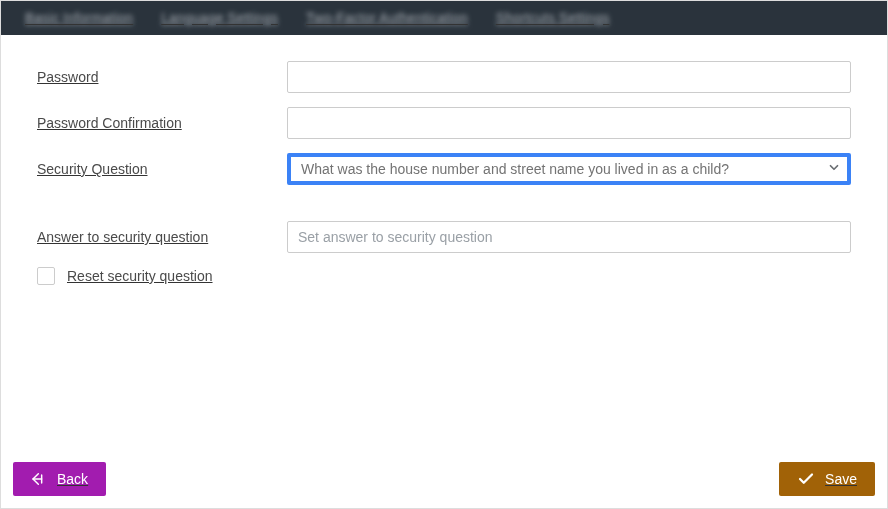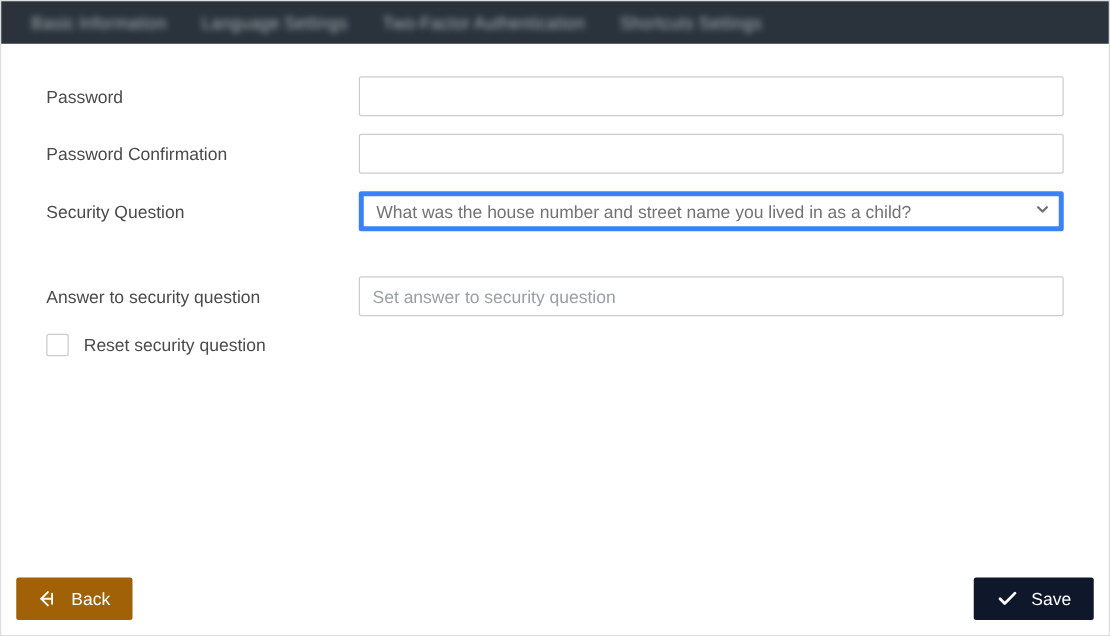--- a/index.html
+++ b/index.html
@@ -1,37 +1,37 @@
 <!DOCTYPE html>
 <html><head>
 <meta charset="utf-8">
 <style>
   * { box-sizing: border-box; margin: 0; padding: 0; }
   body { font-family: -apple-system, BlinkMacSystemFont, "Segoe UI", Arial, sans-serif; font-size: 14px; color: #333; background: #fff; }
-  .panel { width: 888px; height: 509px; border: 1px solid #ddd; position: relative; background: #fff; display: flex; flex-direction: column; }
+  .panel { width: 888px; height: 509px; border: 1px solid #ddd; position: relative; background: #fff; display: flex; flex-direction: column; text-decoration: underline; }
   .tabs { background: #2a333c; padding: 0 10px; display: flex; flex-wrap: wrap; align-items: stretch; }
   .tab { color: #c8cdd2; padding: 9px 14px; font-size: 14px; cursor: pointer; white-space: nowrap; }
   .tab.active { background: #e6007e; color: #fff; font-weight: 600; }
   .tab.blurred { color: transparent; text-shadow: 0 0 5px rgba(200,205,210,0.85); pointer-events: none; }
   .content { flex: 1; padding: 26px 36px 10px 36px; overflow: auto; }
   .form-row { display: flex; align-items: center; margin-bottom: 14px; }
   .form-row.select-row { margin-bottom: 36px; }
   .form-label { width: 250px; color: #4a4a4a; font-size: 14px; }
   .form-control-wrap { flex: 1; position: relative; }
   .form-input { width: 100%; height: 32px; border: 1px solid #ccc; border-radius: 2px; padding: 0 10px; font-size: 14px; color: #3b82f6; background: #fff; }
   .form-input::placeholder { color: #9aa0a6; }
   .form-select { width: 100%; height: 32px; border: 4px solid #3b82f6; border-radius: 2px; padding: 0 44px 0 10px; font-size: 14px; color: #737373; background: #fff; appearance: none; -webkit-appearance: none; cursor: pointer; }
   .select-caret { position: absolute; right: 10px; top: 50%; transform: translateY(-50%); pointer-events: none; color: #6b6f73; }
   .checkbox-row { display: flex; align-items: center; margin-top: 6px; }
   .checkbox { width: 18px; height: 18px; border: 1px solid #ccc; border-radius: 2px; margin-right: 12px; cursor: pointer; background: #fff; }
   .checkbox-label { color: #4a4a4a; font-size: 14px; }
   .footer { padding: 10px 12px 12px 12px; display: flex; justify-content: space-between; align-items: center; }
   .btn { height: 34px; padding: 0 18px; border-radius: 2px; font-size: 14px; display: inline-flex; align-items: center; gap: 10px; cursor: pointer; border: none; }
-  .btn-back { background: #a16207; color: #fff; }
-  .btn-save { background: #0f172a; color: #fff; font-weight: 500; }
+  .btn-back { background: #a21caf; color: #fff; }
+  .btn-save { background: #a16207; color: #fff; font-weight: 500; }
   .btn svg { display: block; }
 </style>
 </head>
 <body>
 
 <div class="panel">
 
   <div class="tabs">
     <div class="tab blurred">Basic Information</div>
     <div class="tab blurred">Language Settings</div>

